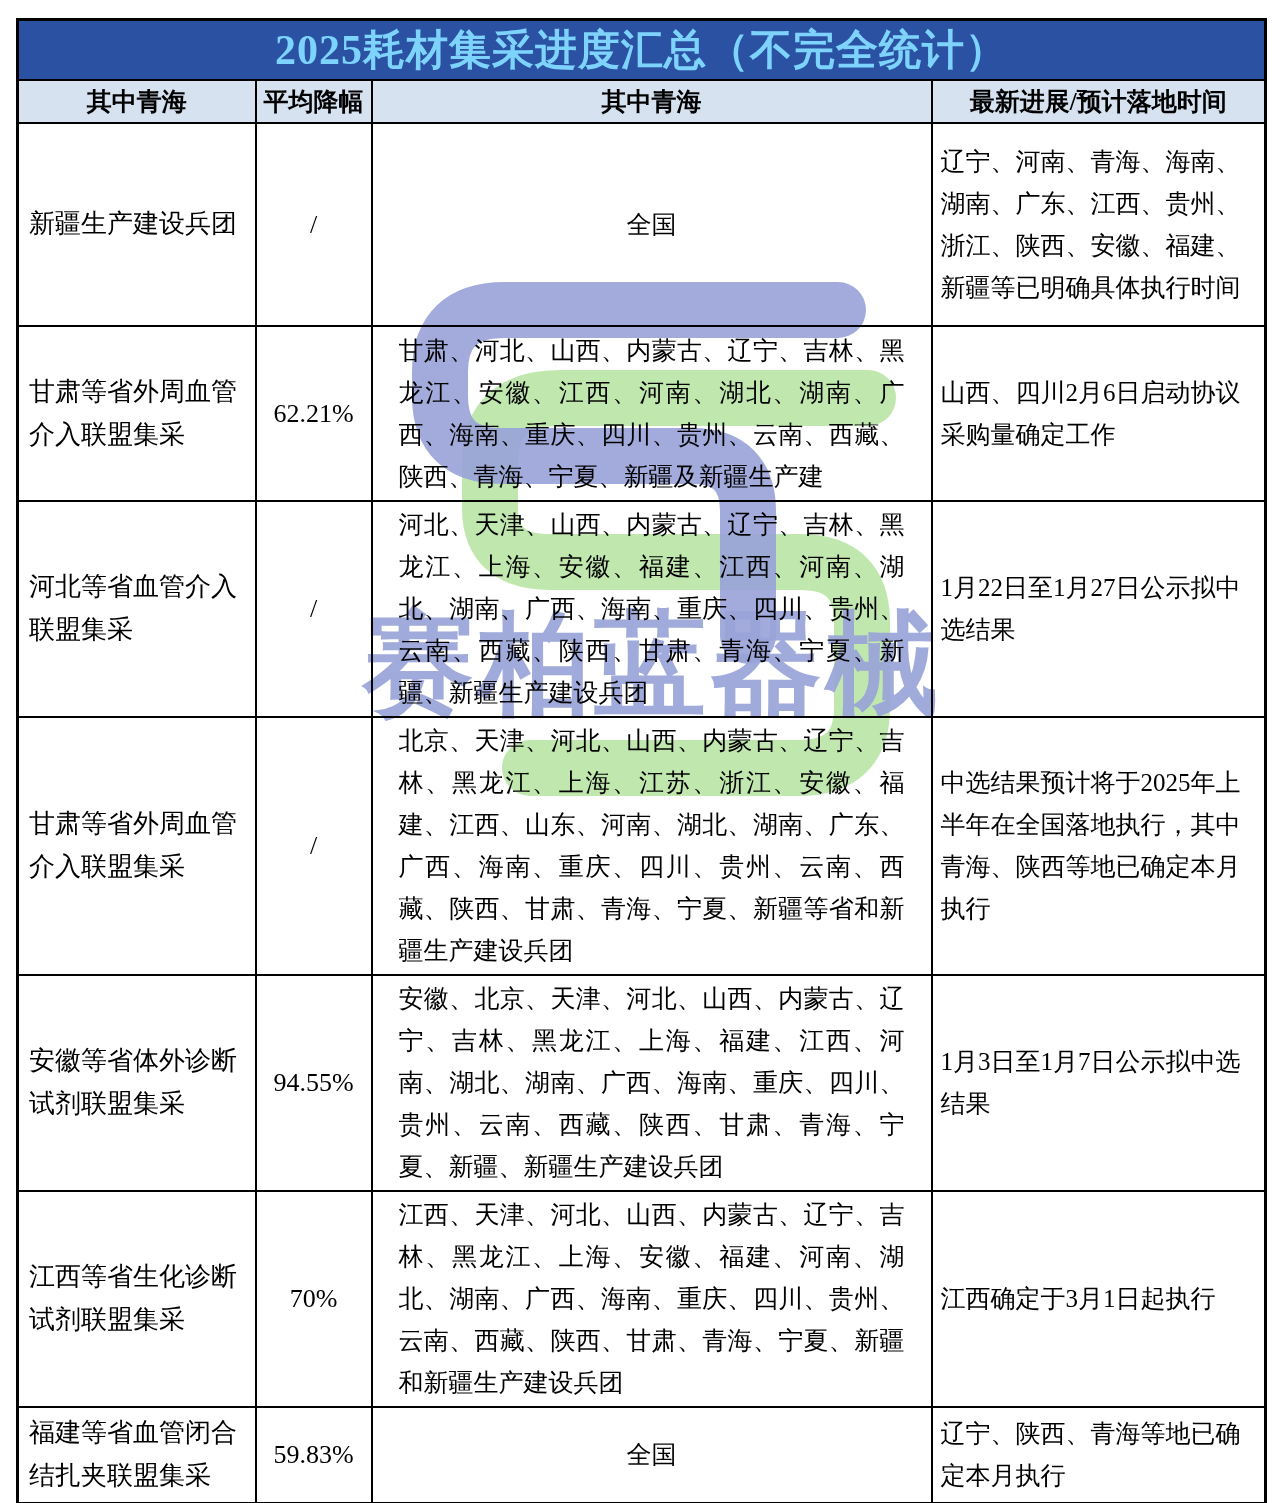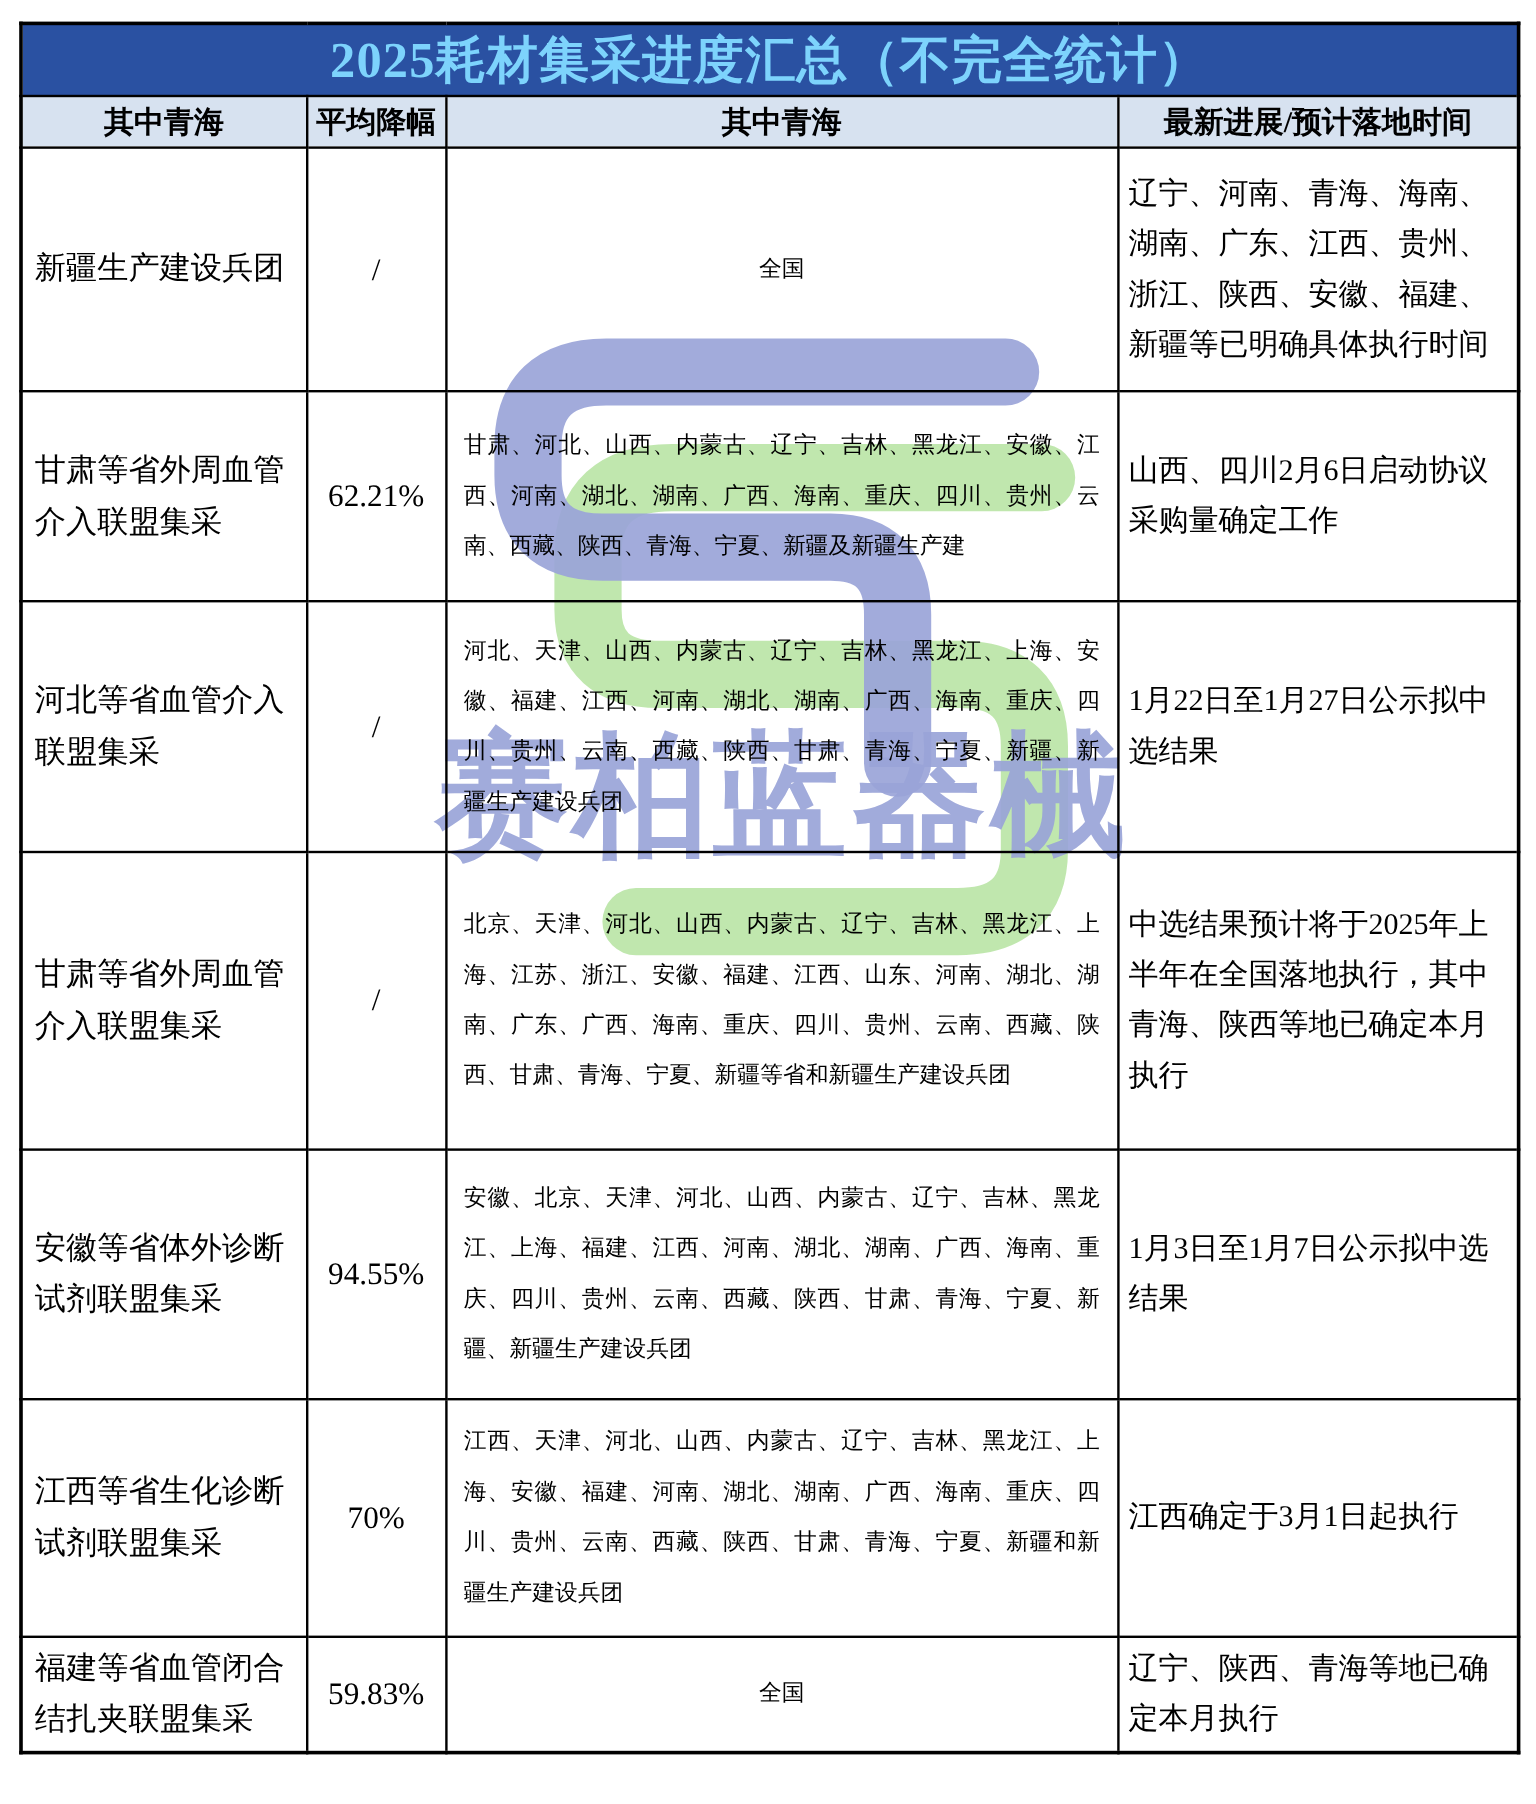--- a/index.html
+++ b/index.html
@@ -62,23 +62,23 @@
   .project{
     font-size:26px;text-align:left;vertical-align:middle;
     padding:0 4px 0 10px;line-height:1.65;
     background:transparent;
   }
   .reduction{
     font-size:26px;text-align:center;vertical-align:middle;
     background:transparent;
   }
   .regions{
-    font-size:19px;vertical-align:middle;
+    font-size:25px;vertical-align:middle;
     text-align:justify;text-justify:inter-character;
-    padding:2px 14px;line-height:42px;
+    padding:2px 26px;line-height:42px;
     background:transparent;
   }
   .regions.center-cell{text-align:center;}
   .progress{
     font-size:25px;text-align:left;vertical-align:middle;
     padding:2px 8px;line-height:42px;
     background:transparent;
     margin-left:17px;
   }
 </style>

